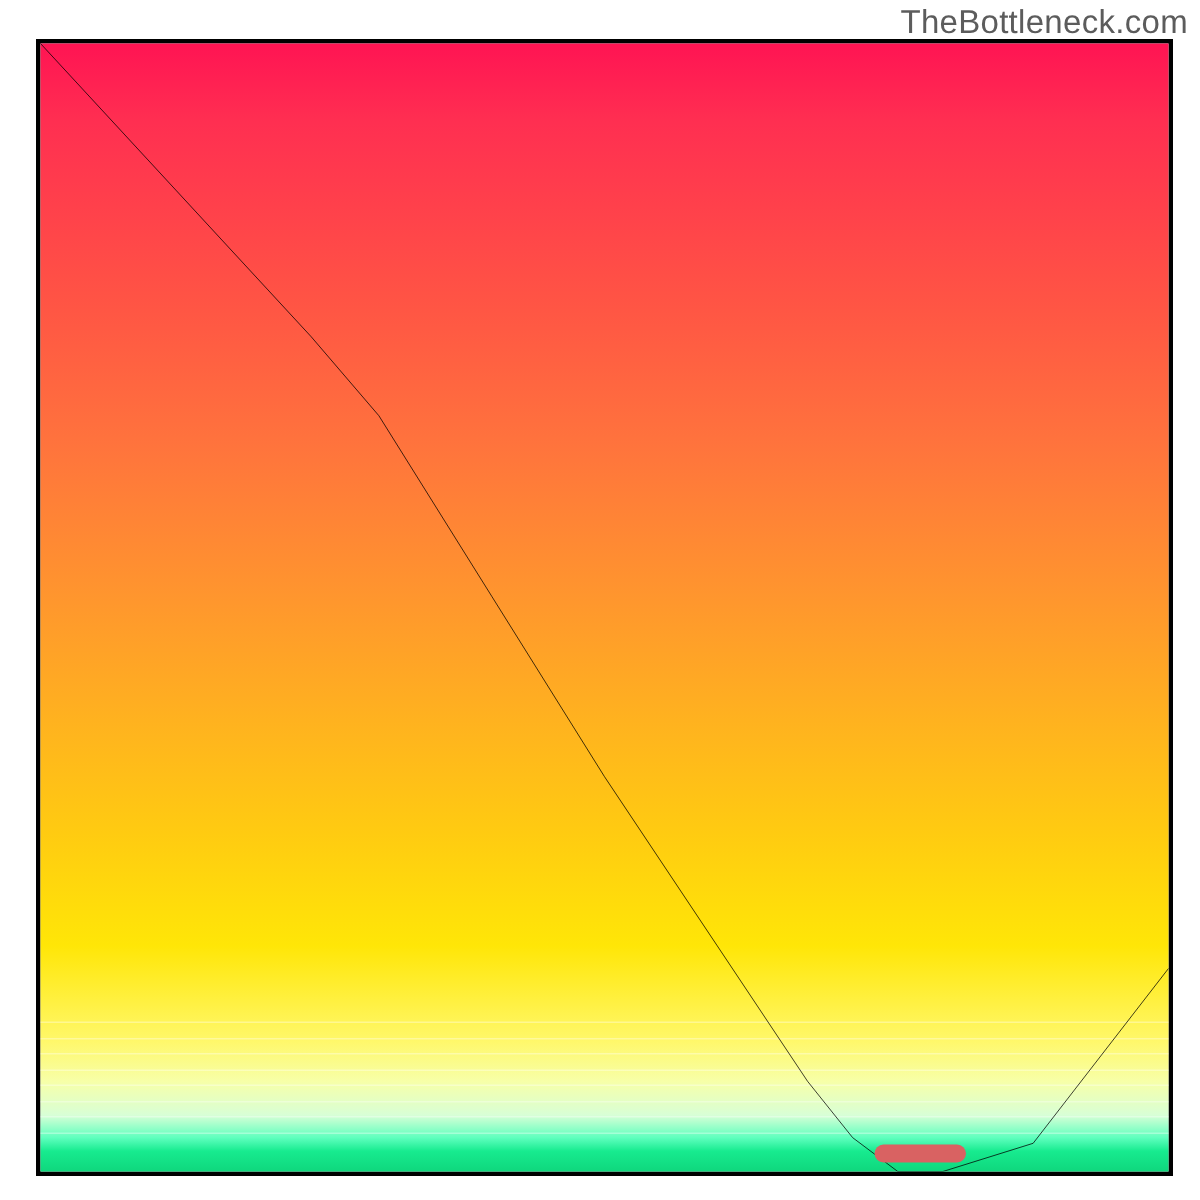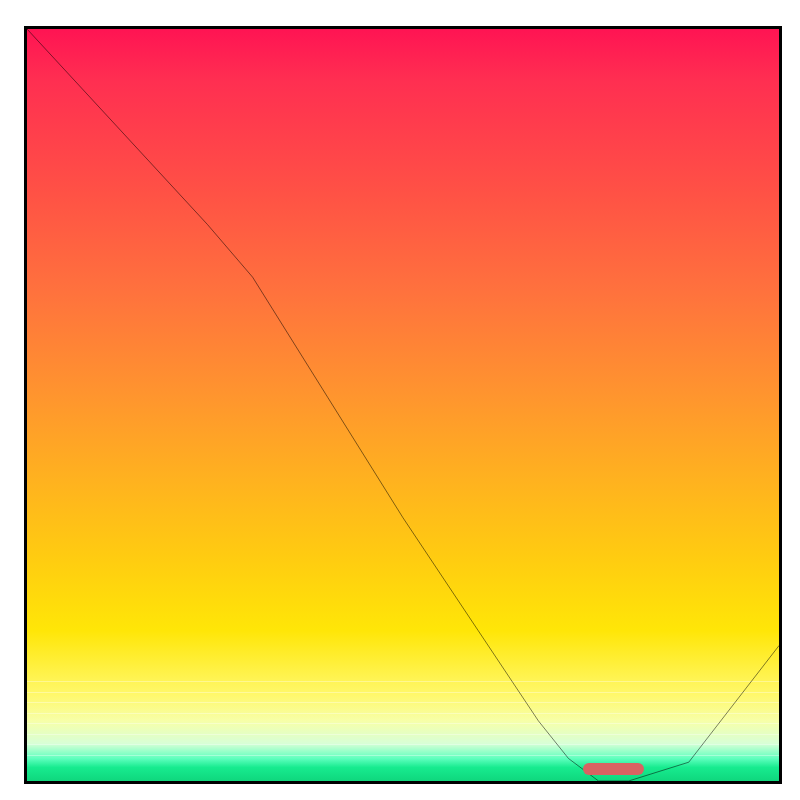--- a/index.html
+++ b/index.html
@@ -98,20 +98,21 @@
     height: 12px;
     border-radius: 6px;
     background: #d96262;
     z-index: 40;
   }
 </style>
 </head>
 <body>
 
 <div class="canvas">
+  <div class="watermark">TheBottleneck.com</div>
 
   <div class="frame">
     <div class="gradient"></div>
 
     <div class="band-lines">
       <div class="hl" style="bottom: 94%;"></div>
       <div class="hl" style="bottom: 84%;"></div>
       <div class="hl" style="bottom: 74%;"></div>
       <div class="hl" style="bottom: 64%;"></div>
       <div class="hl" style="bottom: 54%;"></div>

